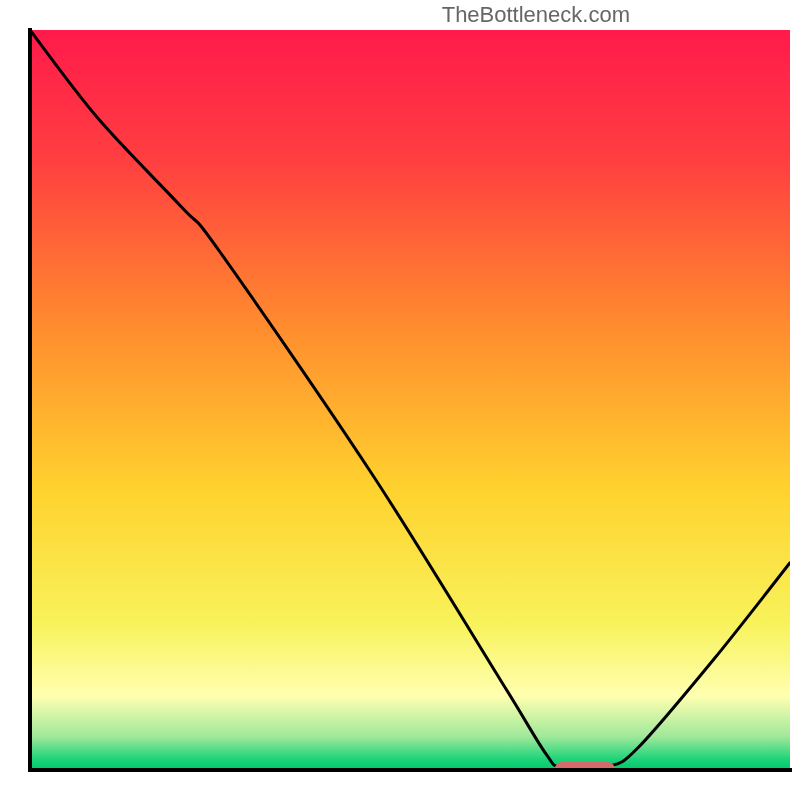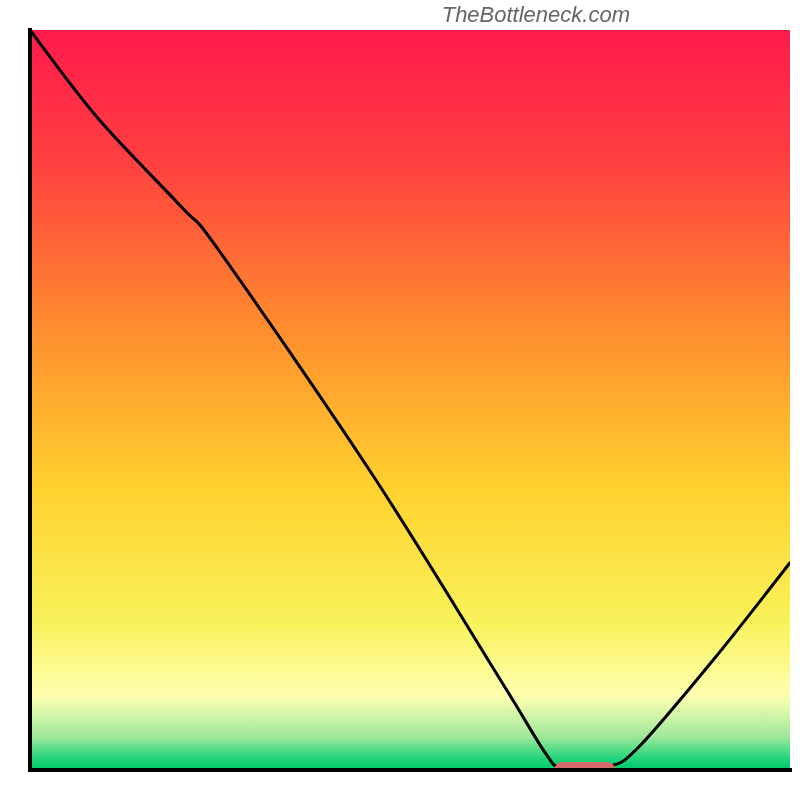--- a/index.html
+++ b/index.html
@@ -7,21 +7,20 @@
     padding: 0;
     width: 800px;
     height: 800px;
     background: #ffffff;
     font-family: Arial, Helvetica, sans-serif;
   }
   .chart-container {
     position: relative;
     width: 640px;
     height: 800px;
-    font-style: italic;
   }
   .watermark {
     position: absolute;
     top: 2px;
     right: 10px;
     color: #666666;
     font-size: 22px;
     font-weight: 500;
     z-index: 10;
   }

